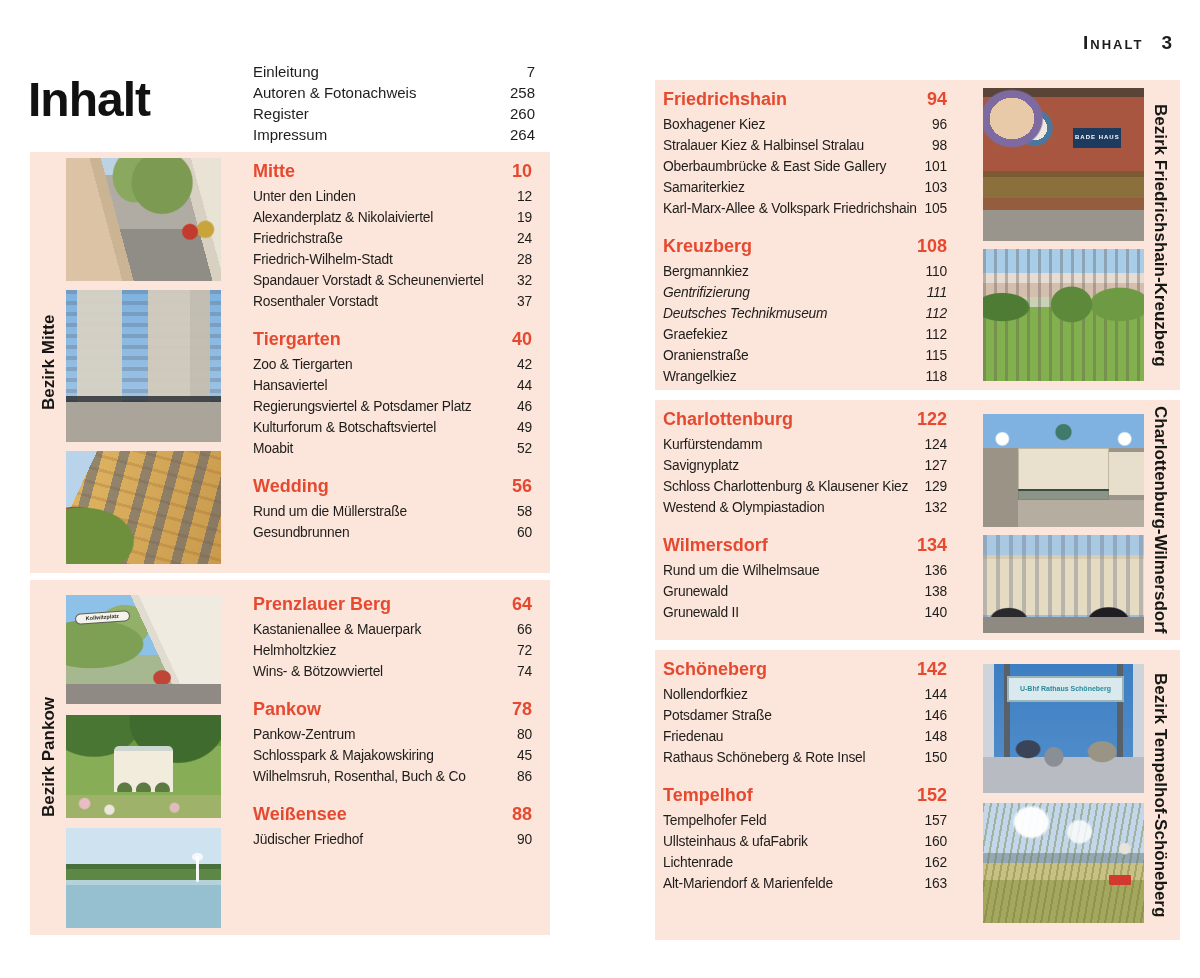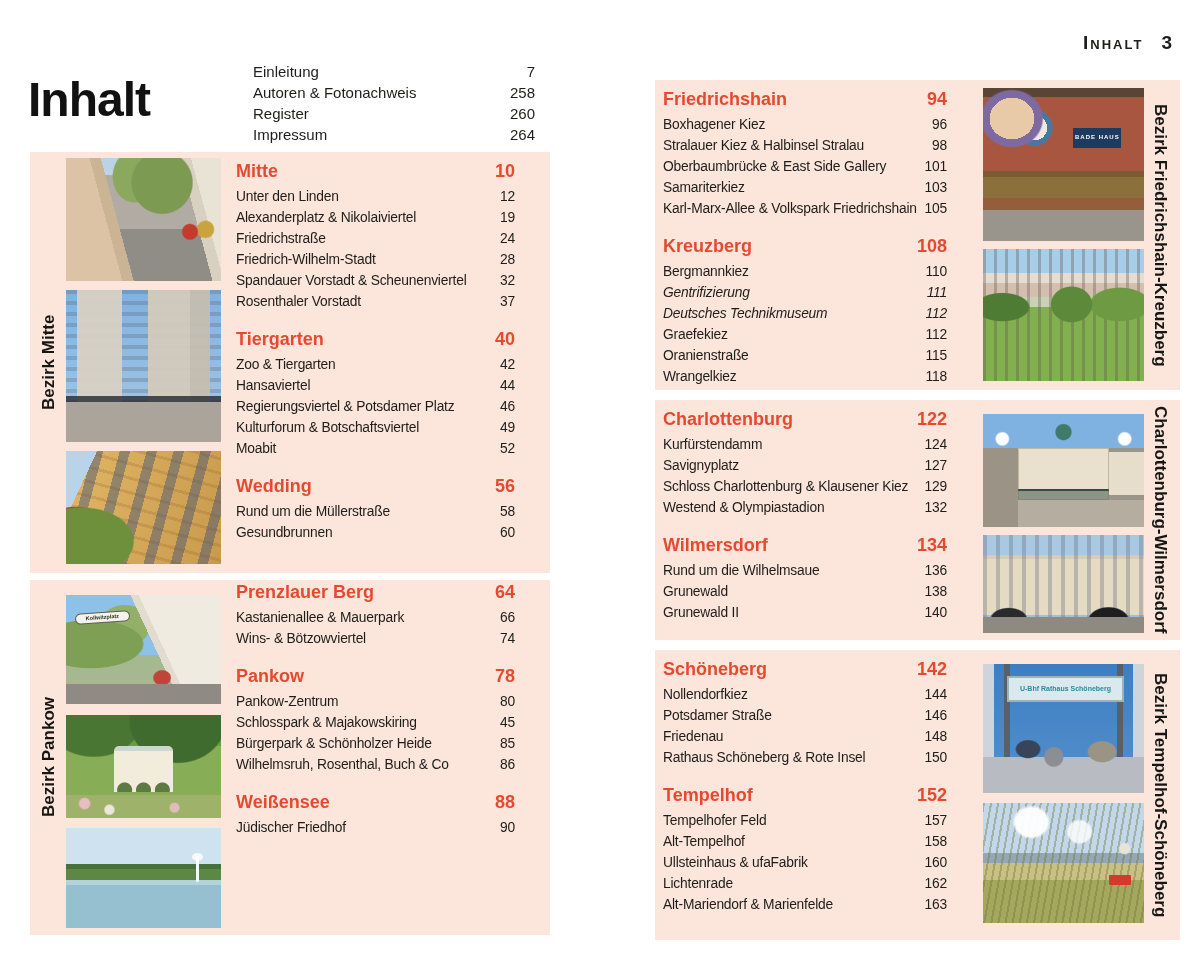--- a/index.html
+++ b/index.html
@@ -30,23 +30,23 @@
   .b3{left:655px;top:80px;width:525px;height:310px;}
   .b4{left:655px;top:400px;width:525px;height:240px;}
   .b5{left:655px;top:650px;width:525px;height:290px;}
   
   .vlabel{position:absolute;top:0;bottom:0;display:flex;align-items:center;justify-content:center;
           font-weight:700;font-size:17px;color:#161614;writing-mode:vertical-rl;}
   .left-box .vlabel{left:0;width:38px;transform:rotate(180deg);}
   .right-box .vlabel{right:0;width:40px;}
   
   .toc{position:absolute;top:0;padding-top:7px;}
-  .left-box .toc{left:206px;width:279px;}
+  .left-box .toc{left:223px;width:279px;}
   .right-box .toc{left:8px;width:284px;}
-  .b2 .toc{padding-top:0;}
+  .b2 .toc{padding-top:12px;}
   .sec{margin-bottom:15px;}
   .sec:last-child{margin-bottom:0;}
   .sec-head{display:flex;justify-content:space-between;gap:4px;font-weight:700;font-size:18px;line-height:25px;color:var(--red);margin-bottom:2px;}
   .toc .row{font-size:13.8px;letter-spacing:-0.2px;line-height:21px;}
   .italic{font-style:italic;}
   
   .photo{position:absolute;overflow:hidden;}
   .left-box .photo{left:36px;width:155px;}
   .right-box .photo{left:328px;width:161px;}
   .b1 .p1{top:6px;height:123px;}  .b1 .p2{top:138px;height:152px;} .b1 .p3{top:299px;height:113px;}
@@ -275,40 +275,40 @@
     <div class="sec">
       <div class="sec-head">
           <span>Prenzlauer Berg</span>
           <span class="pg">64</span>
         </div>
       <div class="row">
           <span class="t">Kastanienallee &amp; Mauerpark</span>
           <span class="pg">66</span>
         </div>
       <div class="row">
+          <span class="t">Helmholtzkiez</span>
+          <span class="pg">72</span>
+        </div>
+      <div class="row">
           <span class="t">Wins- &amp; Bötzowviertel</span>
           <span class="pg">74</span>
         </div>
     </div>
     <div class="sec">
       <div class="sec-head">
           <span>Pankow</span>
           <span class="pg">78</span>
         </div>
       <div class="row">
           <span class="t">Pankow-Zentrum</span>
           <span class="pg">80</span>
         </div>
       <div class="row">
           <span class="t">Schlosspark &amp; Majakowskiring</span>
           <span class="pg">45</span>
-        </div>
-      <div class="row">
-          <span class="t">Bürgerpark &amp; Schönholzer Heide</span>
-          <span class="pg">85</span>
         </div>
       <div class="row">
           <span class="t">Wilhelmsruh, Rosenthal, Buch &amp; Co</span>
           <span class="pg">86</span>
         </div>
     </div>
     <div class="sec">
       <div class="sec-head">
           <span>Weißensee</span>
           <span class="pg">88</span>
@@ -469,24 +469,20 @@
     <div class="sec">
       <div class="sec-head">
           <span>Tempelhof</span>
           <span class="pg">152</span>
         </div>
       <div class="row">
           <span class="t">Tempelhofer Feld</span>
           <span class="pg">157</span>
         </div>
       <div class="row">
-          <span class="t">Alt-Tempelhof</span>
-          <span class="pg">158</span>
-        </div>
-      <div class="row">
           <span class="t">Ullsteinhaus &amp; ufaFabrik</span>
           <span class="pg">160</span>
         </div>
       <div class="row">
           <span class="t">Lichtenrade</span>
           <span class="pg">162</span>
         </div>
       <div class="row">
           <span class="t">Alt-Mariendorf &amp; Marienfelde</span>
           <span class="pg">163</span>

